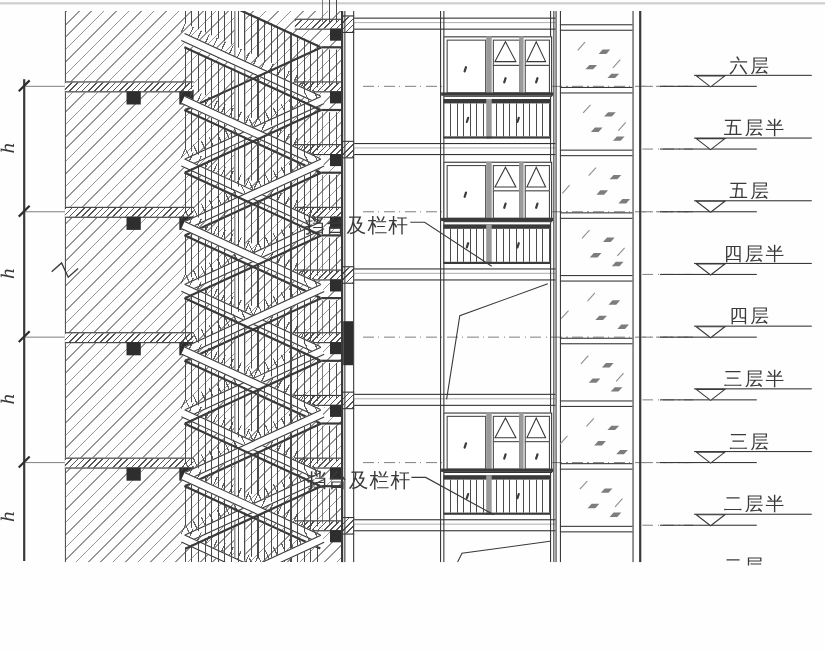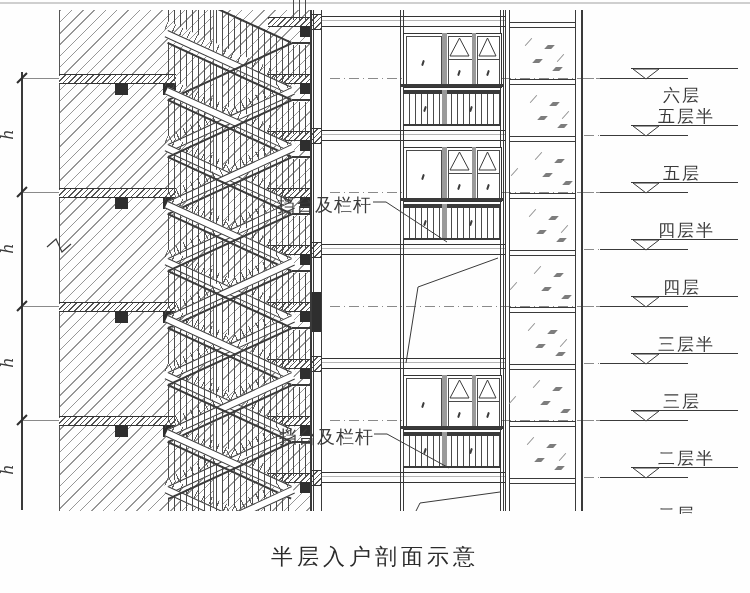--- a/index.html
+++ b/index.html
@@ -342,21 +342,21 @@
       <div class="glassslash" style="left: 562px; top: 452px;"></div>
       <div class="glassquad" style="left: 556px; top: 466px;"></div>
     </div>
   <div id="gen-markers">
       <div class="dashdot" style="left: 584px; top: 78px; width: 46px;"></div>
       <div style="position: absolute; left: 600px; top: 78px; width: 88px; height: 1px; background: rgb(58, 58, 58);"></div>
       <div style="position: absolute; left: 631px; top: 68px; width: 107px; height: 1px; background: rgb(58, 58, 58);"></div>
       <svg width="30" height="12" style="left: 632px; top: 68px;">
         <polygon points="1,1 27,1 14,11" fill="#fff" stroke="#3a3a3a" stroke-width="1"></polygon>
       </svg>
-      <div class="lvl-label" style="left: 663px; top: 48px; margin-top: 36px;">六层</div>
+      <div class="lvl-label" style="left: 663px; top: 48px;">六层</div>
       <div class="dashdot" style="left: 584px; top: 135px; width: 46px;"></div>
       <div style="position: absolute; left: 600px; top: 135px; width: 88px; height: 1px; background: rgb(58, 58, 58);"></div>
       <div style="position: absolute; left: 631px; top: 125px; width: 107px; height: 1px; background: rgb(58, 58, 58);"></div>
       <svg width="30" height="12" style="left: 632px; top: 125px;">
         <polygon points="1,1 27,1 14,11" fill="#fff" stroke="#3a3a3a" stroke-width="1"></polygon>
       </svg>
       <div class="lvl-label" style="left: 658px; top: 105px;">五层半</div>
       <div class="dashdot" style="left: 584px; top: 192px; width: 46px;"></div>
       <div style="position: absolute; left: 600px; top: 192px; width: 88px; height: 1px; background: rgb(58, 58, 58);"></div>
       <div style="position: absolute; left: 631px; top: 182px; width: 107px; height: 1px; background: rgb(58, 58, 58);"></div>
@@ -419,14 +419,13 @@
   <div class="ann" style="left:279px;top:425px;">挡台及栏杆</div>
 
   <svg width="750" height="593">
     <polyline points="373,202 386,202 447,242" fill="none" stroke="#3a3a3a" stroke-width="1"></polyline>
     <polyline points="374,434 387,434 449,468" fill="none" stroke="#3a3a3a" stroke-width="1"></polyline>
     <polyline points="498,258 418,287 406,363" fill="none" stroke="#3a3a3a" stroke-width="1"></polyline>
     <polyline points="500,492 420,503 416,511" fill="none" stroke="#3a3a3a" stroke-width="1"></polyline>
     <polyline points="47,247 56,239 62,252 71,244" fill="none" stroke="#3a3a3a" stroke-width="1.2"></polyline>
   </svg>
 
-  <div id="title">半层入户剖面示意</div>
 </div>
 
 </body></html>

